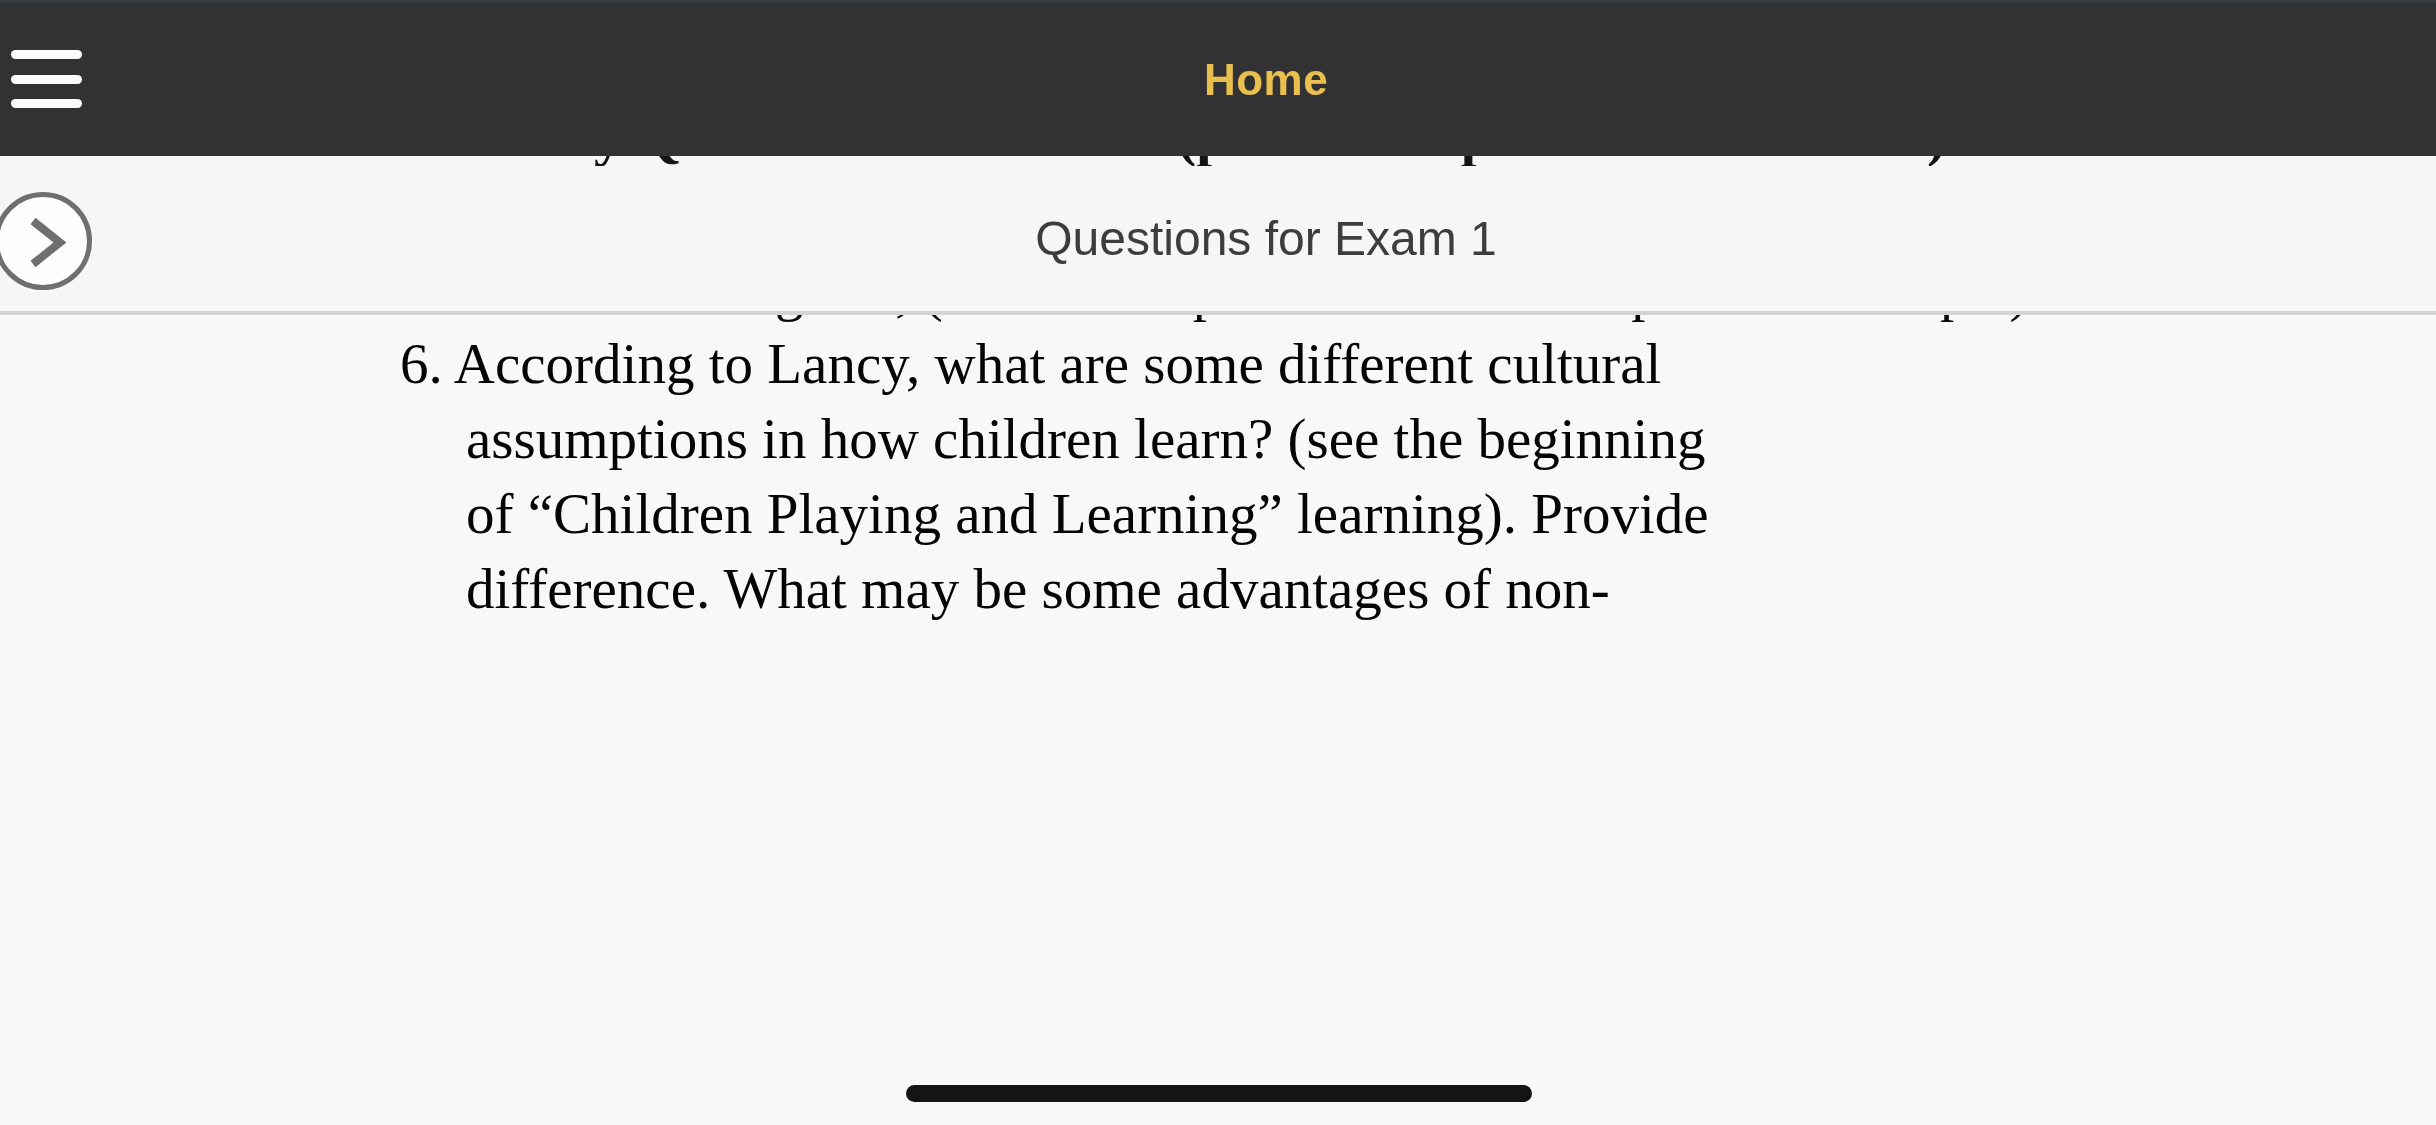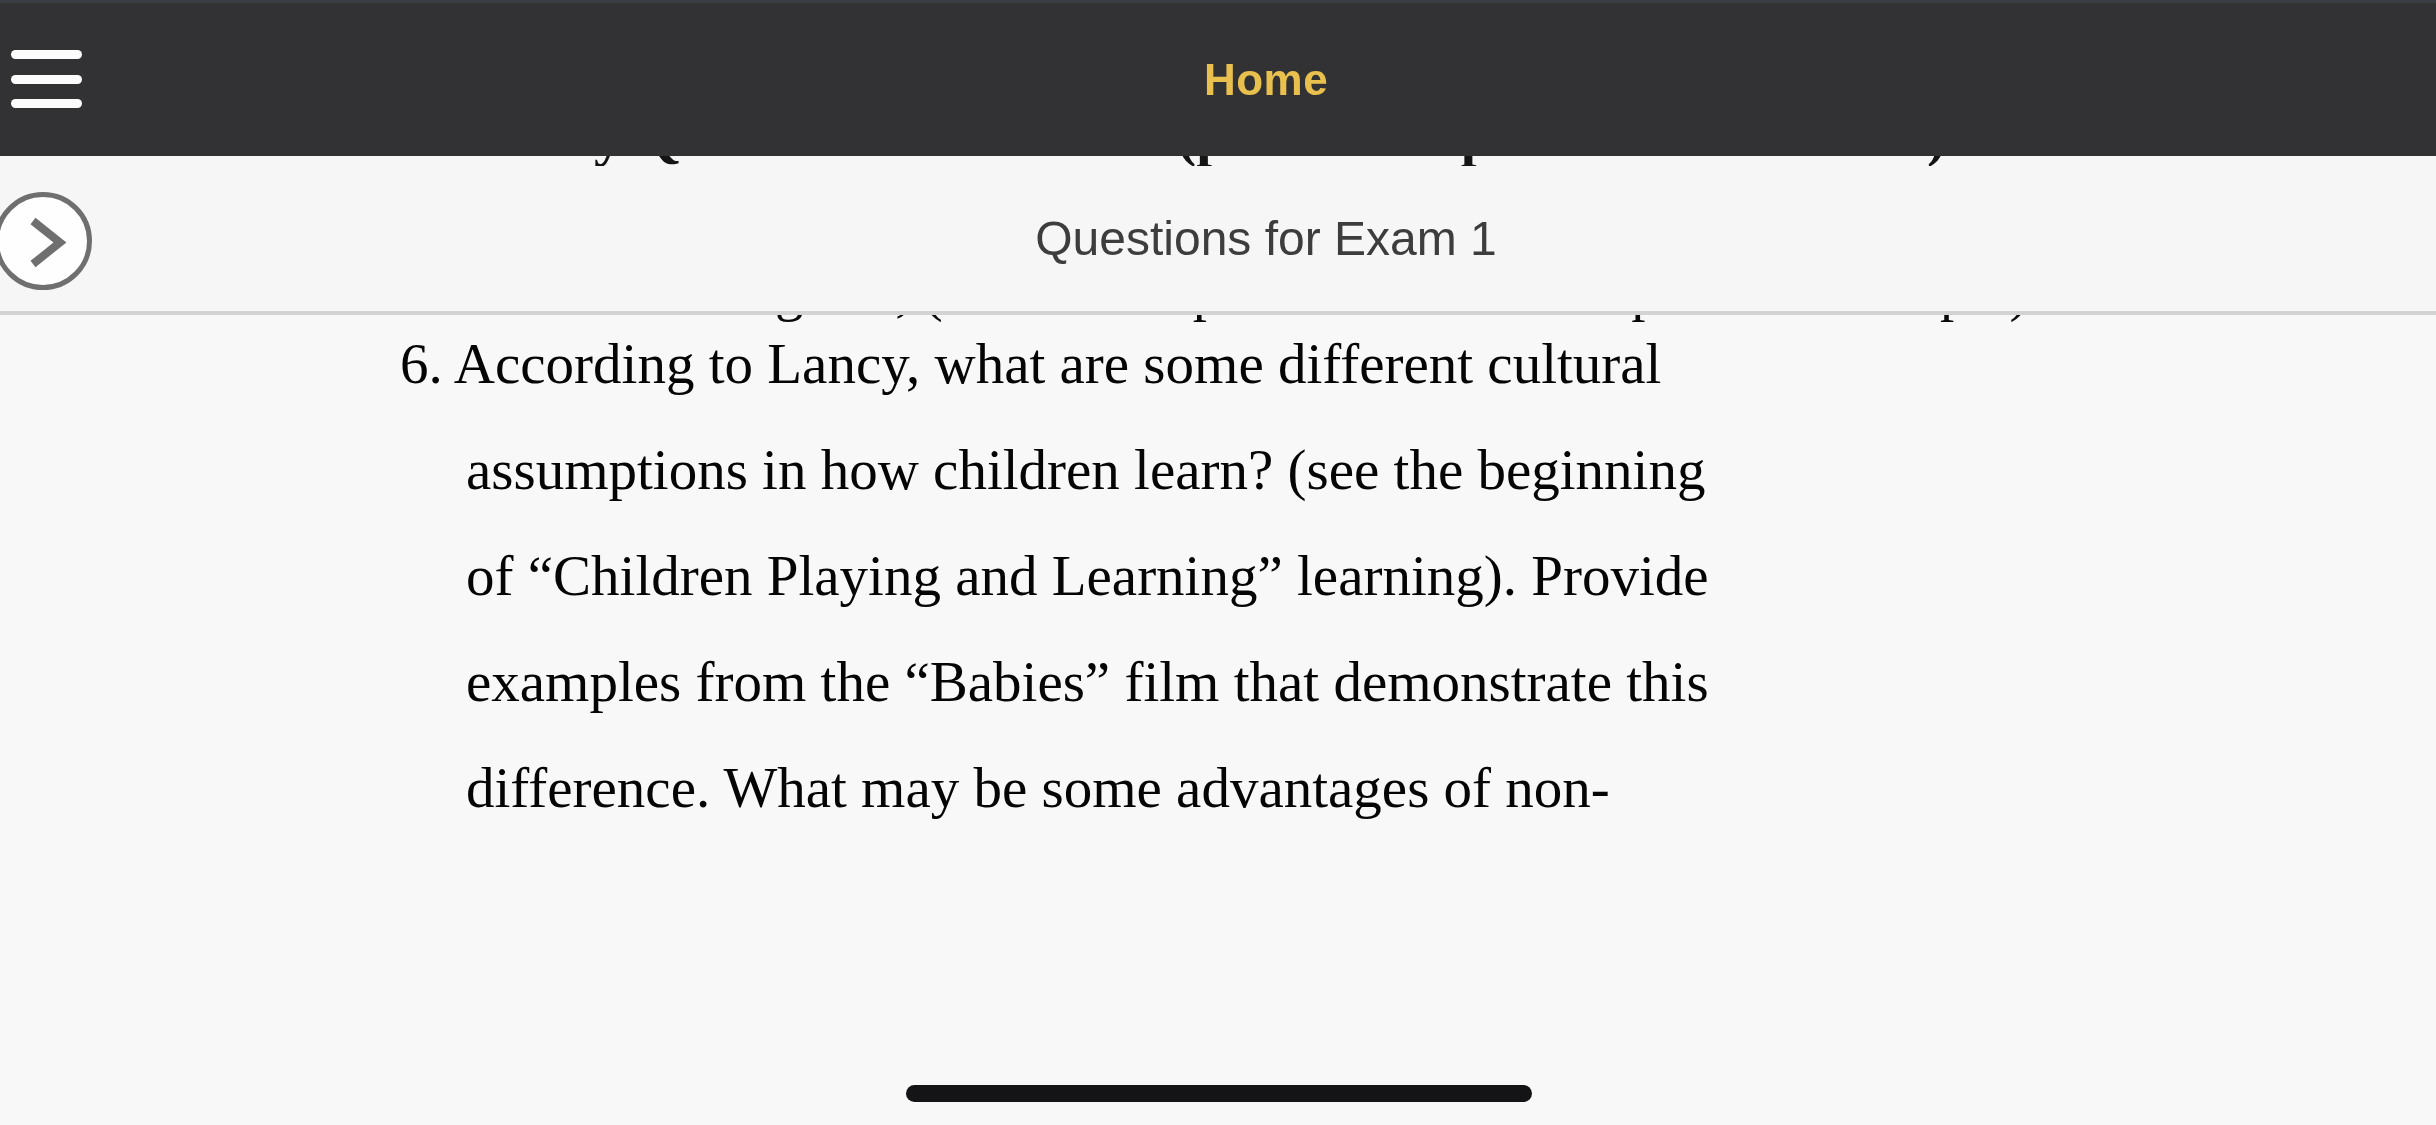--- a/index.html
+++ b/index.html
@@ -75,21 +75,21 @@
     white-space:nowrap;line-height:75px;font-size:57px;
     font-family:"Liberation Serif","DejaVu Serif",serif;color:#0A0A0A;
     margin-top:-62px;padding-left:775px;
   }
   .question{
     position:absolute;left:400px;top:11px;width:1560px;
     font-family:"Liberation Serif","DejaVu Serif",serif;
     font-size:57px;line-height:75px;color:#050505;
   }
   .q-line{white-space:nowrap;}
-  .q-line.cont{padding-left:66px;margin-top:31px;}
+  .q-line.cont{padding-left:66px;}
 
   
   .home-indicator{
     position:absolute;left:906px;top:1085px;width:626px;height:17px;
     border-radius:9px;background:#141416;cursor:pointer;
   }
 </style>
 </head>
 <body>
 
@@ -123,20 +123,19 @@
   <div class="divider"></div>
 
   <div class="content">
     <div class="sliver sliver-mid">
       <div class="sliver-text">goals, (see the chapter for more examples of this topic)</div>
     </div>
     <div class="question">
       <div class="q-line">6. According to Lancy, what are some different cultural</div>
       <div class="q-line cont">assumptions in how children learn? (see the beginning</div>
       <div class="q-line cont">of “Children Playing and Learning” learning). Provide</div>
-      <div class="q-line cont">examples from the “Babies” film that demonstrate this</div>
       <div class="q-line cont">difference. What may be some advantages of non-</div>
     </div>
   </div>
 
   <div class="home-indicator"></div>
 
 </div>
 
 </body></html>

